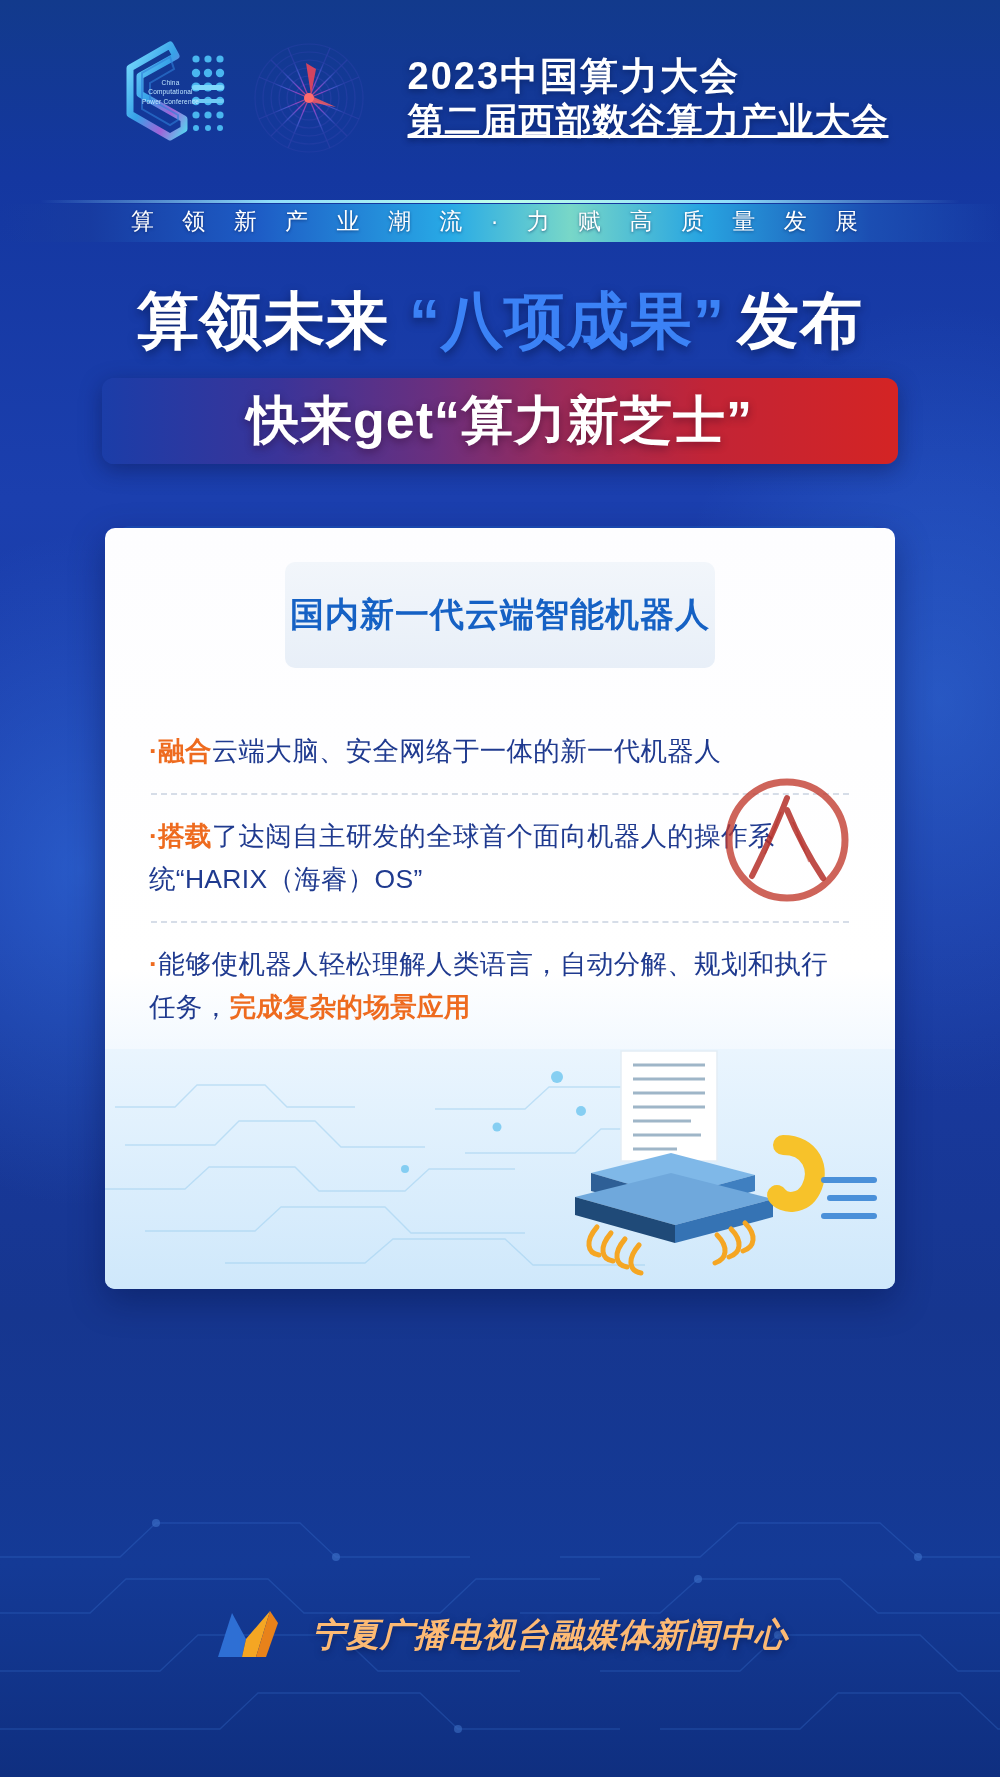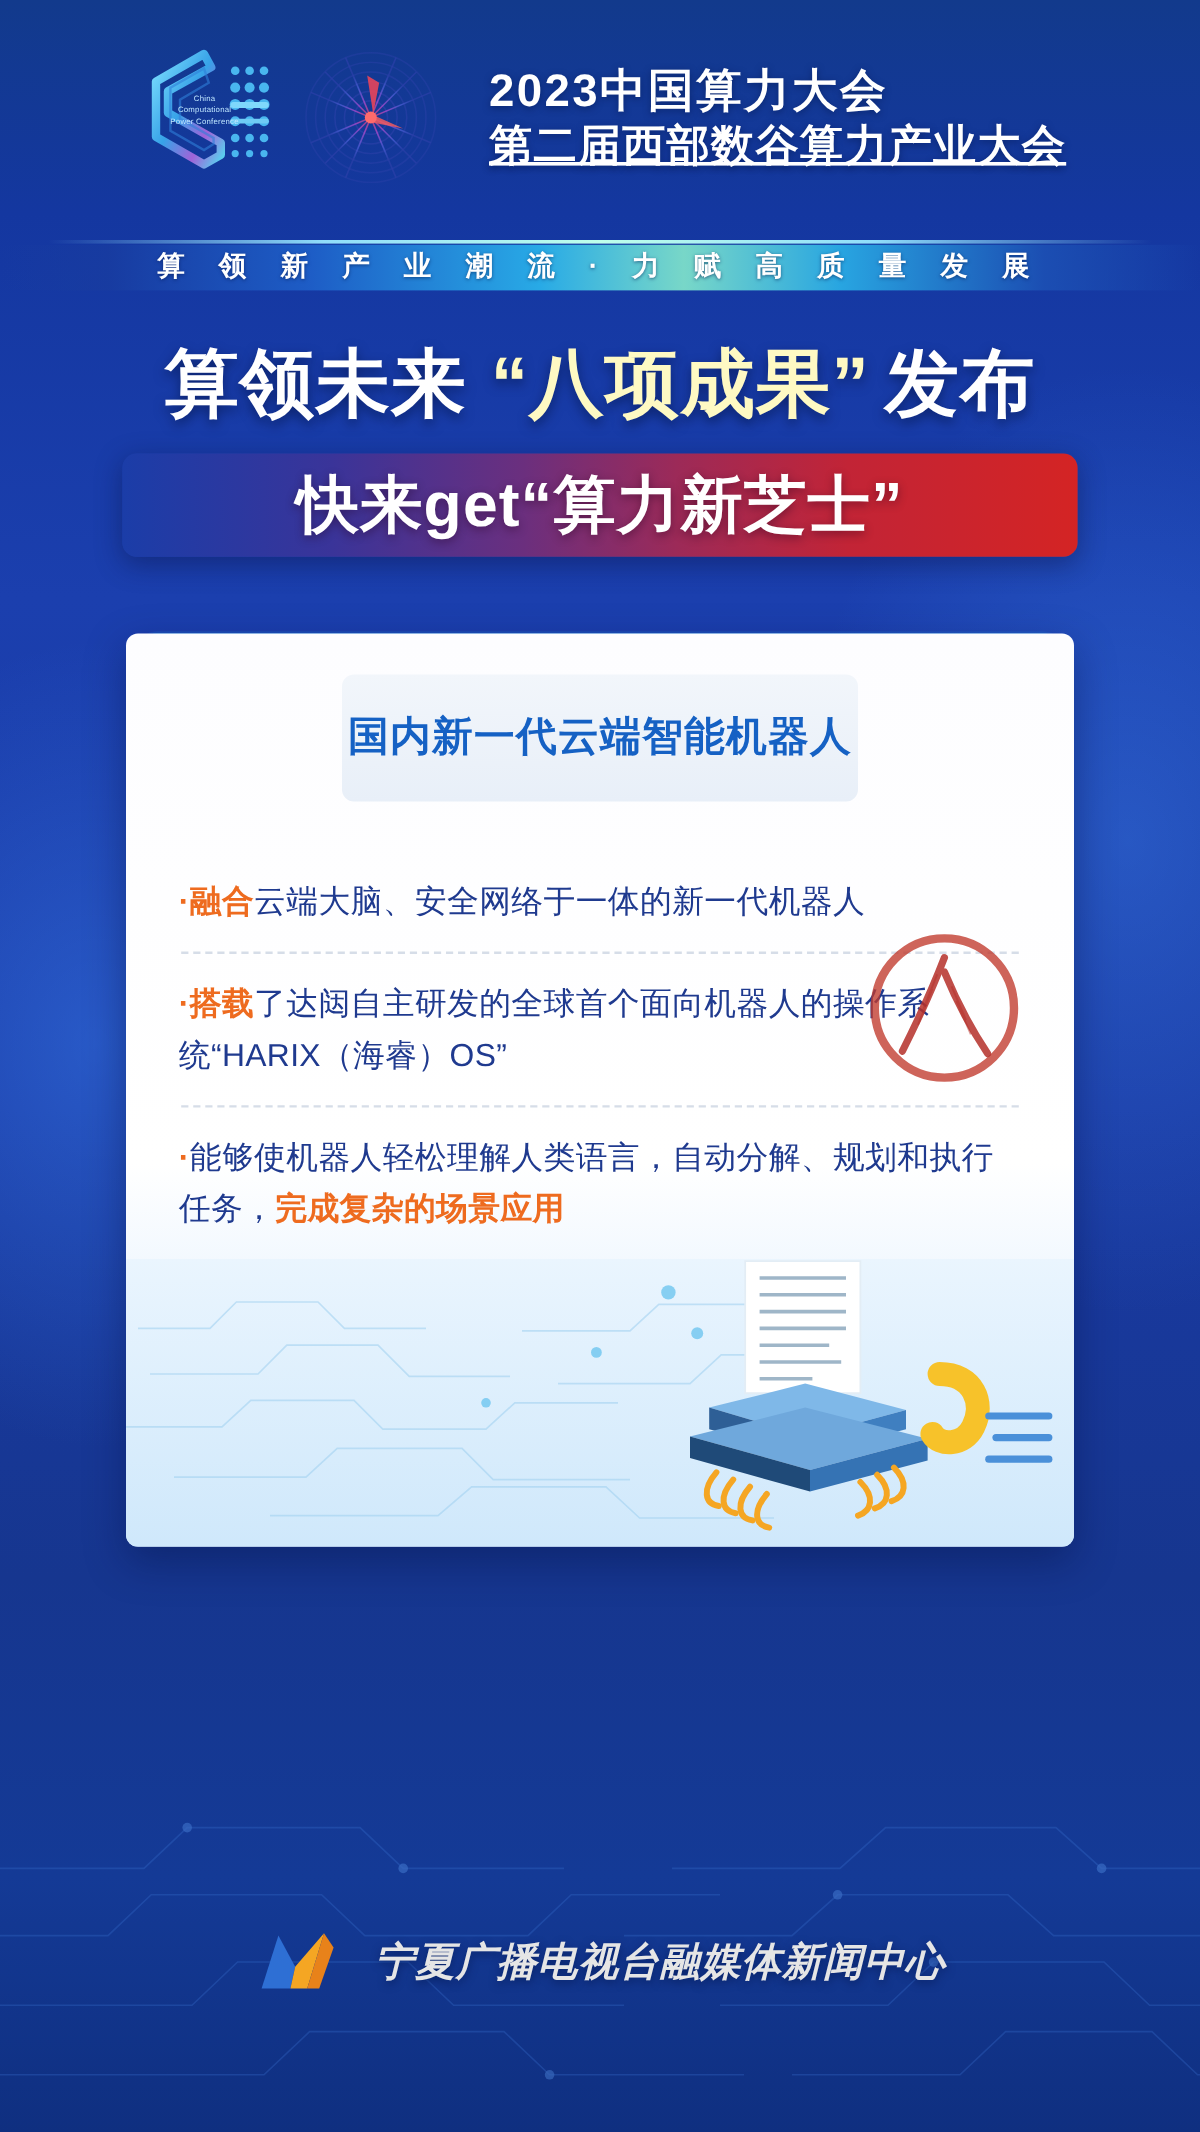--- a/index.html
+++ b/index.html
@@ -54,32 +54,32 @@
       rgba(40,165,225,1) 70%,
       rgba(28,80,180,.9) 87%,
       rgba(13,32,92,0) 100%);
   }
   .slogan-top-line{
     position:absolute;left:40px;right:40px;top:4px;height:3px;
     background:linear-gradient(90deg,rgba(120,200,255,0),rgba(150,230,255,.95),rgba(190,255,235,1),rgba(150,230,255,.95),rgba(120,200,255,0));
   }
   .slogan-text{
     position:absolute;left:0;right:0;top:10px;text-align:center;
-    color:#ffffff;font-size:23px;font-weight:bold;letter-spacing:11px;
+    color:#ffffff;font-size:23px;font-weight:normal;letter-spacing:11px;
     text-shadow:0 1px 3px rgba(0,25,80,.6);
   }
 
   
   .headline-zone{position:relative;margin-top:42px;}
   .headline1{
     text-align:center;font-size:62px;font-weight:bold;line-height:1;
     letter-spacing:1px;white-space:nowrap;
   }
   .headline1 .w{color:#ffffff;text-shadow:0 4px 10px rgba(4,16,60,.55);}
-  .headline1 .c{color:#fef9c3;text-shadow:0 4px 10px rgba(4,16,60,.55);}
+  .headline1 .c{color:#3b82f6;text-shadow:0 4px 10px rgba(4,16,60,.55);}
   .headline2-wrap{
     margin:26px auto 0;width:796px;height:86px;border-radius:12px;
     background:linear-gradient(90deg,#1b3da8 0%,#3a3499 22%,#6b2f7e 42%,#9c2a58 58%,#c22436 76%,#d42424 100%);
     display:flex;align-items:center;justify-content:center;
     box-shadow:0 6px 22px rgba(10,20,70,.45);
   }
   .headline2{
     color:#ffffff;font-size:52px;font-weight:bold;letter-spacing:1px;white-space:nowrap;
     text-shadow:0 3px 8px rgba(40,0,30,.45);
   }
@@ -122,21 +122,21 @@
 
   
   .footer{
     position:absolute;left:0;right:0;bottom:0;height:230px;
   }
   .footer-row{
     position:absolute;left:0;right:0;top:58px;display:flex;align-items:center;justify-content:center;gap:16px;
   }
   .footer-logo{width:72px;height:60px;flex:0 0 auto;}
   .footer-text{
-    color:#e5e5e5;font-size:33px;font-weight:bold;font-style:italic;letter-spacing:1px;
+    color:#fdba74;font-size:33px;font-weight:bold;font-style:italic;letter-spacing:1px;
     text-shadow:0 2px 7px rgba(0,18,70,.55);
     margin-left:12px;
   }
 </style>
 </head>
 <body>
 
 <div class="bg-glow-left"></div>
 <div class="bg-glow-right"></div>
 

